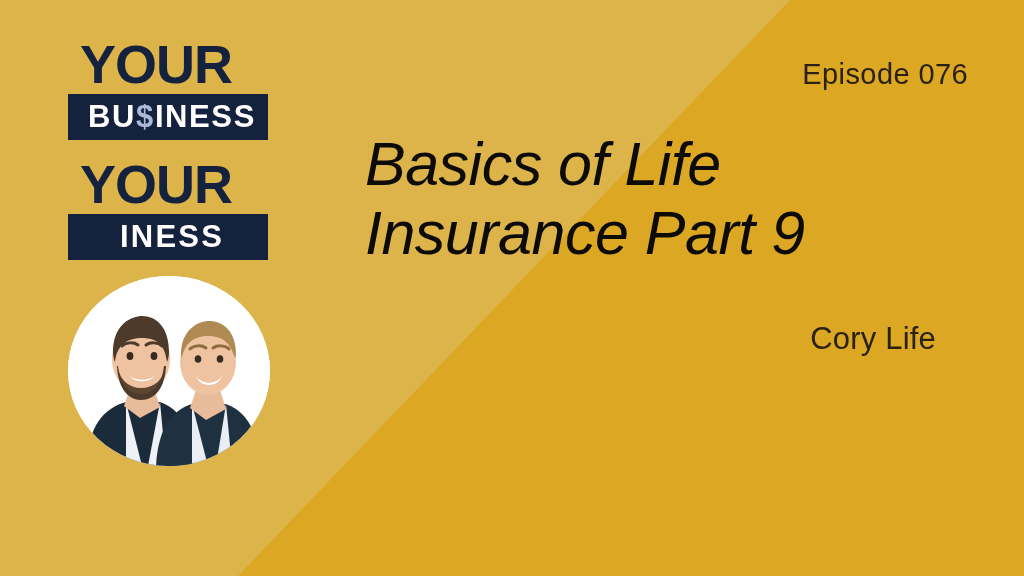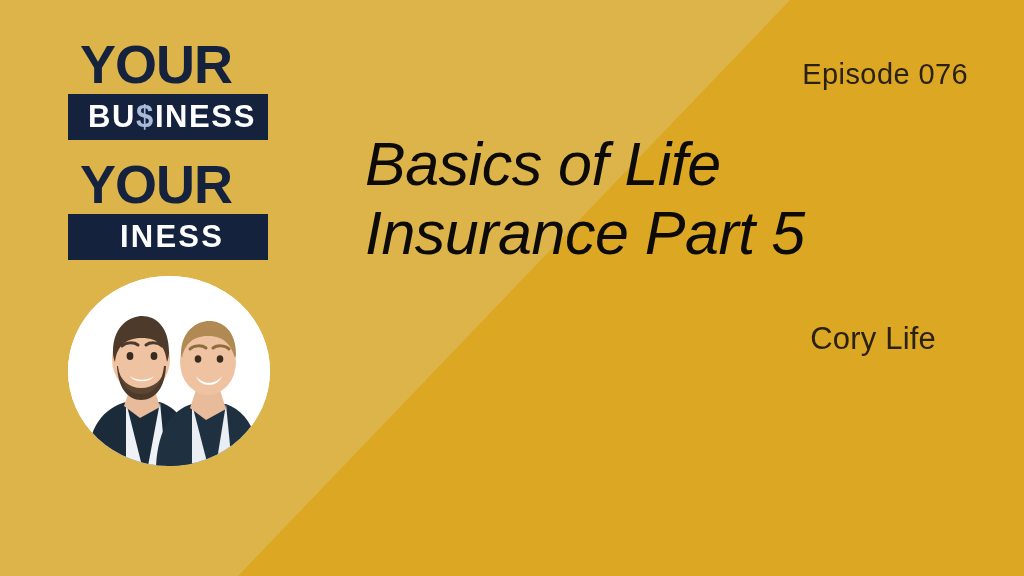--- a/index.html
+++ b/index.html
@@ -161,19 +161,19 @@
     </svg>
   </div>
 
   <div id="host-names">
   </div>
 
   <div id="episode-label">Episode 076</div>
 
   <div id="episode-title">
     <div>Basics of Life</div>
-    <div>Insurance Part 5</div>
+    <div>Insurance Part 9</div>
   </div>
 
   <div id="episode-subtitle">Cory Life</div>
 
 
 </div>
 
 </body></html>

